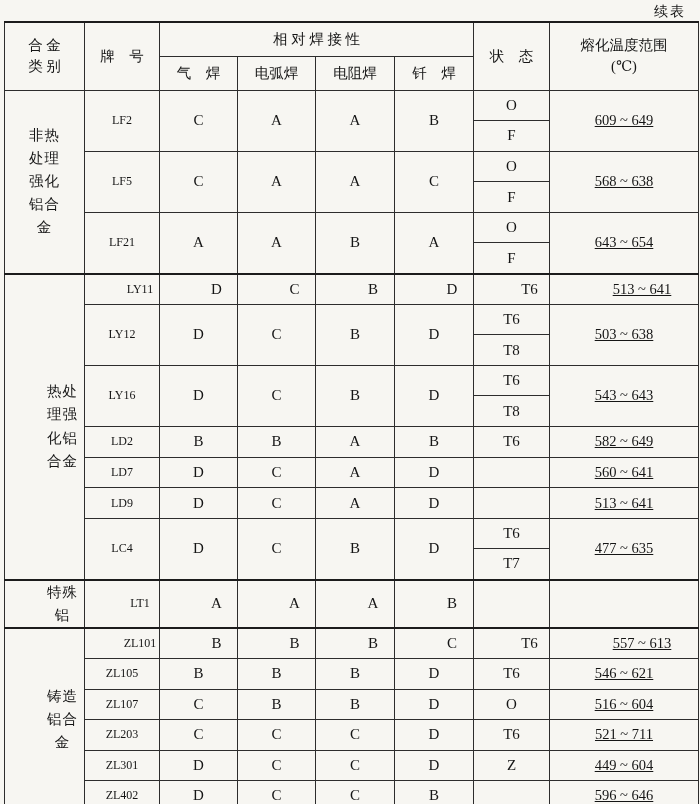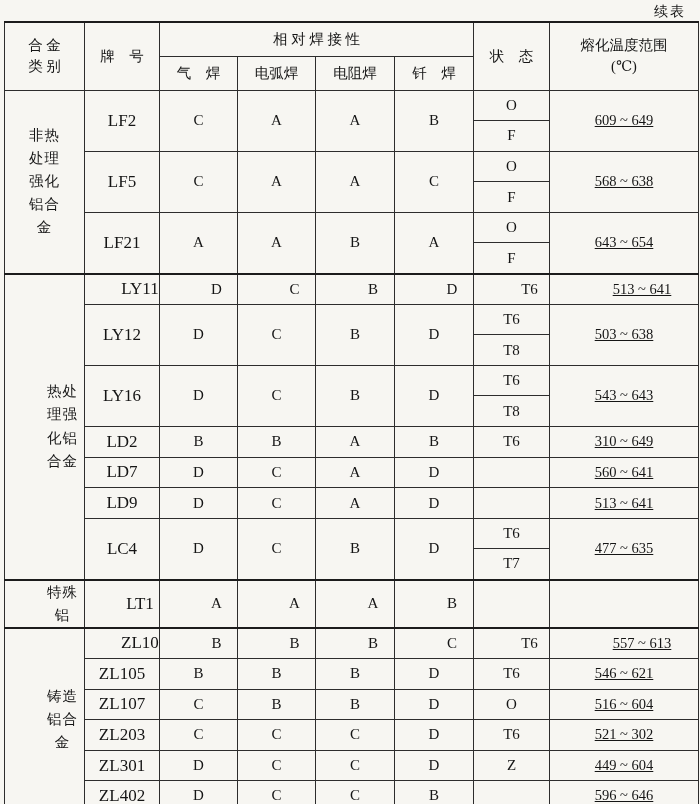--- a/index.html
+++ b/index.html
@@ -44,21 +44,21 @@
   }
   thead th div { line-height: 1.45; }
   tbody tr { height: 30.6px; }
   tr.group-start td { border-top: 2px solid #1c1c1c; padding-left: 36px; }
   td.cat {
     font-size: 14.5px;
     line-height: 1.6;
     letter-spacing: 1px;
     margin-left: 32px;
   }
-  td.grade { font-size: 17px; }
+  td.grade { font-size: 12px; }
   td.letter { font-size: 15px; }
   td.temp { font-size: 14.5px; text-decoration: underline; }
   col.c-cat   { width: 80px; }
   col.c-grade { width: 75px; }
   col.c-gas   { width: 78px; }
   col.c-arc   { width: 78px; }
   col.c-res   { width: 79px; }
   col.c-braze { width: 79px; }
   col.c-state { width: 76px; }
   col.c-temp  { width: 149px; }
@@ -185,21 +185,21 @@
         <tr>
           <td class="letter">T8</td>
         </tr>
         <tr>
           <td class="grade" rowspan="1">LD2</td>
           <td class="letter" rowspan="1">B</td>
           <td class="letter" rowspan="1">B</td>
           <td class="letter" rowspan="1">A</td>
           <td class="letter" rowspan="1">B</td>
           <td class="letter">T6</td>
-          <td class="temp" rowspan="1">310 ~ 649</td>
+          <td class="temp" rowspan="1">582 ~ 649</td>
         </tr>
         <tr>
           <td class="grade" rowspan="1">LD7</td>
           <td class="letter" rowspan="1">D</td>
           <td class="letter" rowspan="1">C</td>
           <td class="letter" rowspan="1">A</td>
           <td class="letter" rowspan="1">D</td>
           <td class="letter"></td>
           <td class="temp" rowspan="1">560 ~ 641</td>
         </tr>
@@ -268,21 +268,21 @@
           <td class="letter">O</td>
           <td class="temp" rowspan="1">516 ~ 604</td>
         </tr>
         <tr>
           <td class="grade" rowspan="1">ZL203</td>
           <td class="letter" rowspan="1">C</td>
           <td class="letter" rowspan="1">C</td>
           <td class="letter" rowspan="1">C</td>
           <td class="letter" rowspan="1">D</td>
           <td class="letter">T6</td>
-          <td class="temp" rowspan="1">521 ~ 302</td>
+          <td class="temp" rowspan="1">521 ~ 711</td>
         </tr>
         <tr>
           <td class="grade" rowspan="1">ZL301</td>
           <td class="letter" rowspan="1">D</td>
           <td class="letter" rowspan="1">C</td>
           <td class="letter" rowspan="1">C</td>
           <td class="letter" rowspan="1">D</td>
           <td class="letter">Z</td>
           <td class="temp" rowspan="1">449 ~ 604</td>
         </tr>

